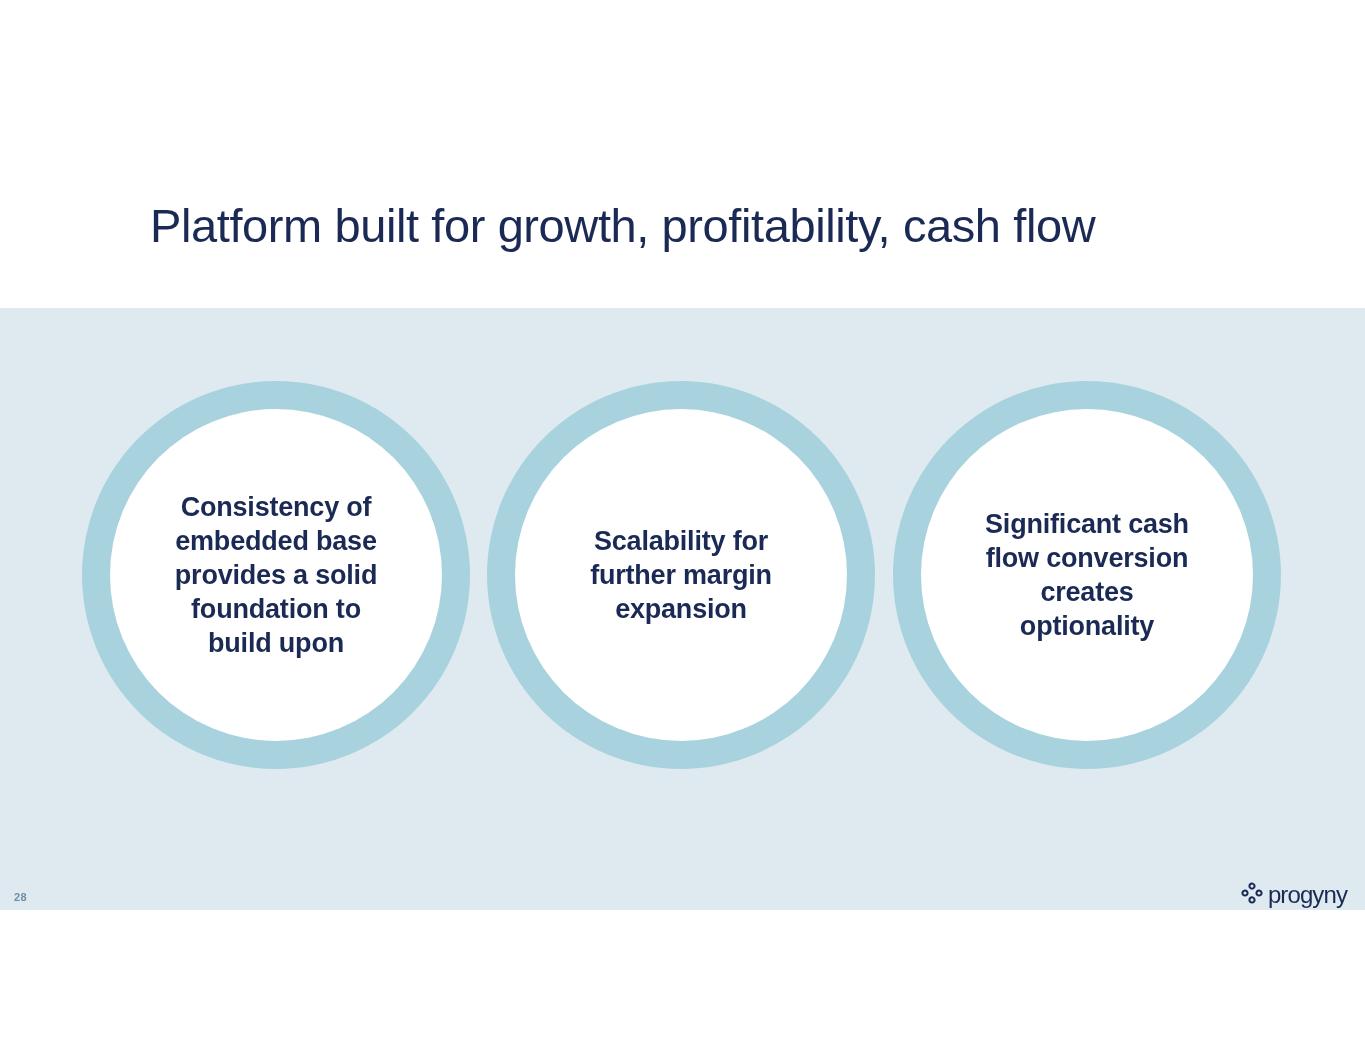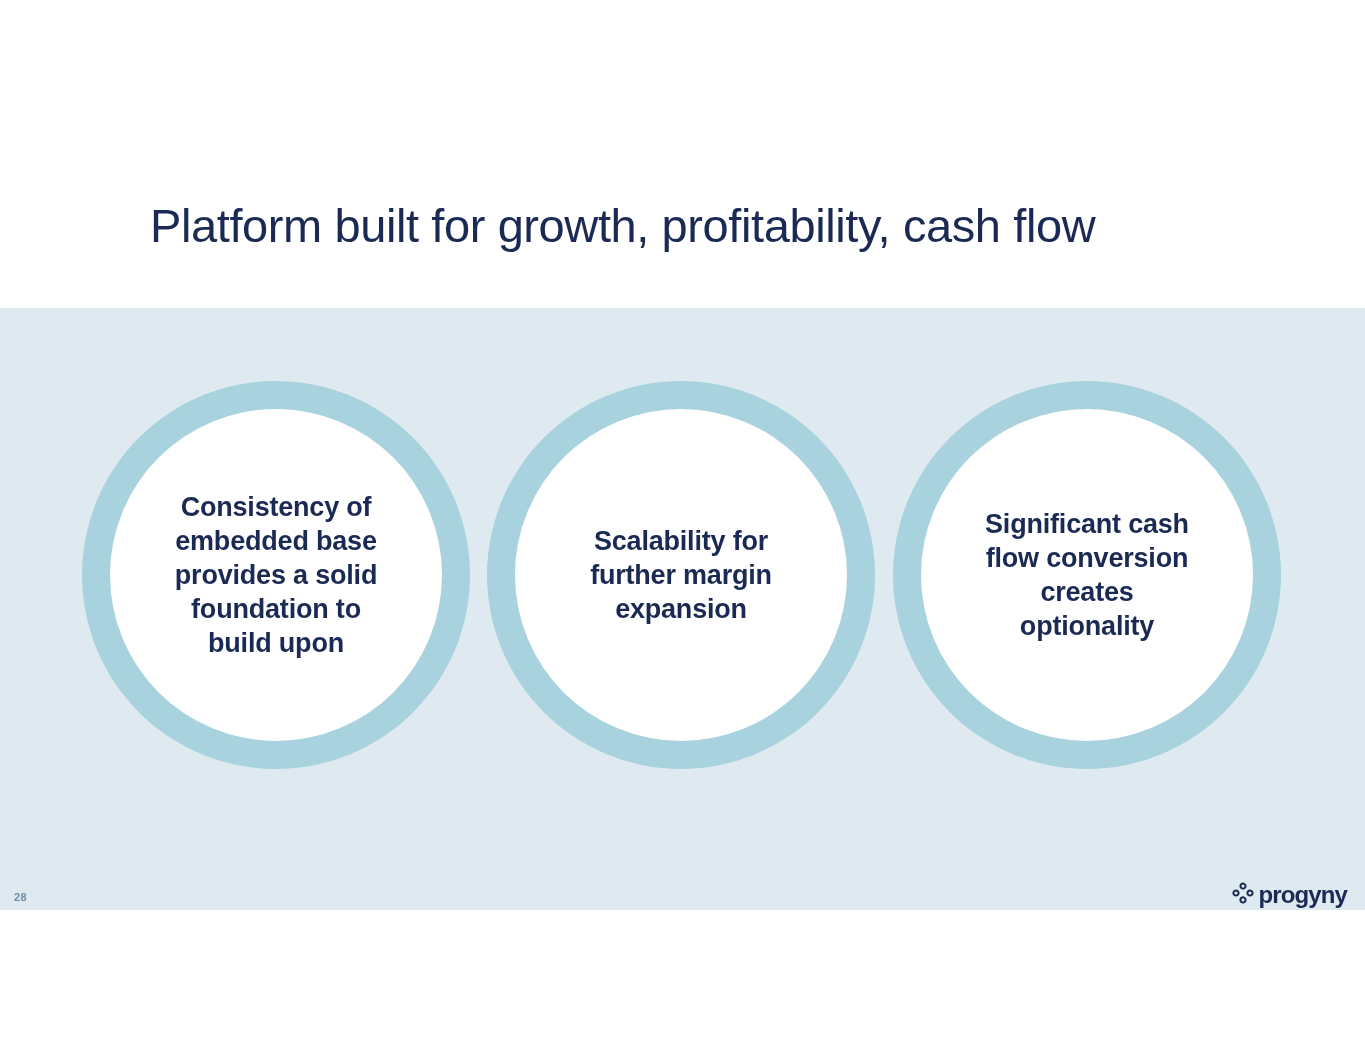--- a/index.html
+++ b/index.html
@@ -131,21 +131,21 @@
     position: absolute;
     right: 18px;
     top: -4px;
     display: flex;
     align-items: center;
     gap: 4px;
   }
   .logo-mark { display: block; }
   .logo-word {
     font-size: 24px;
-    font-weight: bold;
+    font-weight: normal;
     color: #1B2A54;
     letter-spacing: -0.9px;
     line-height: 24px;
   }
 </style>
 </head>
 <body>
 
 <div class="slide">
 

